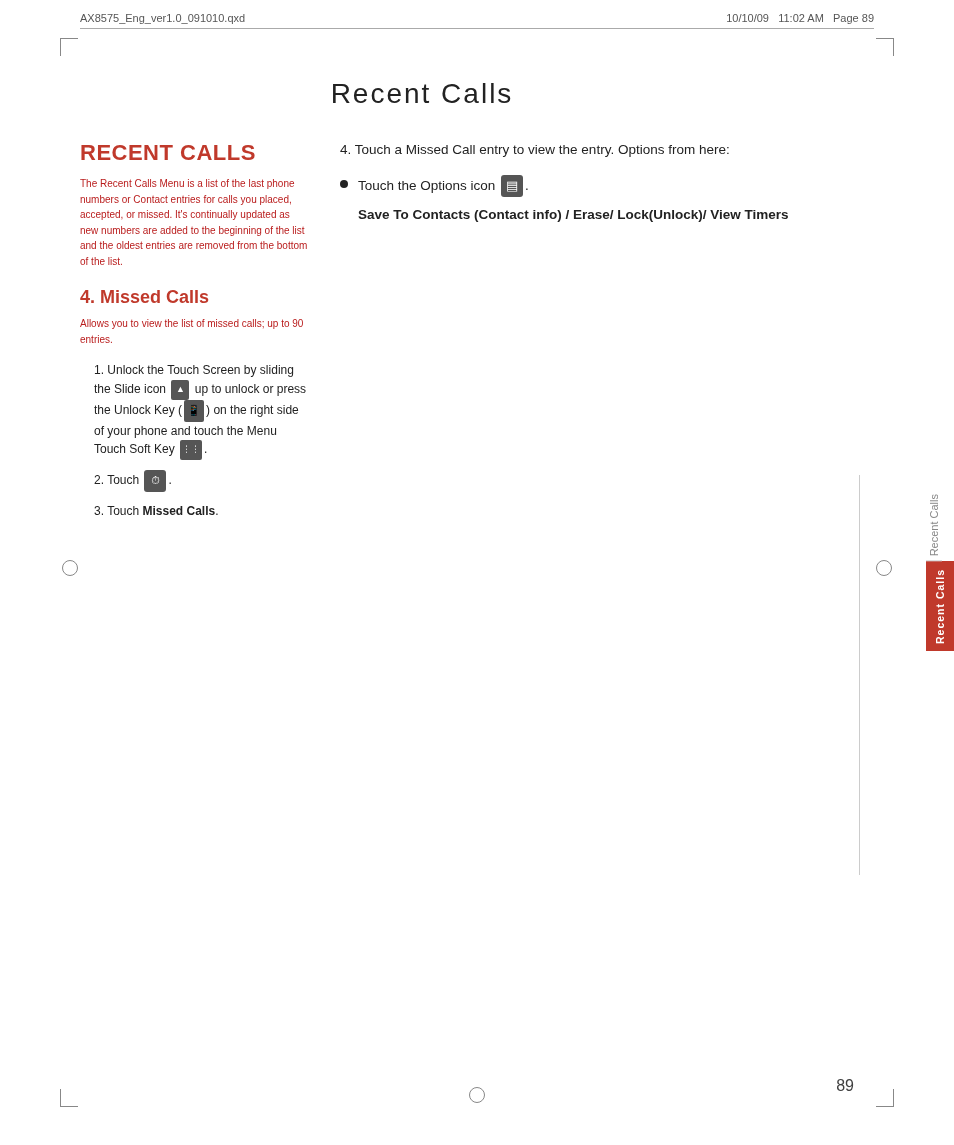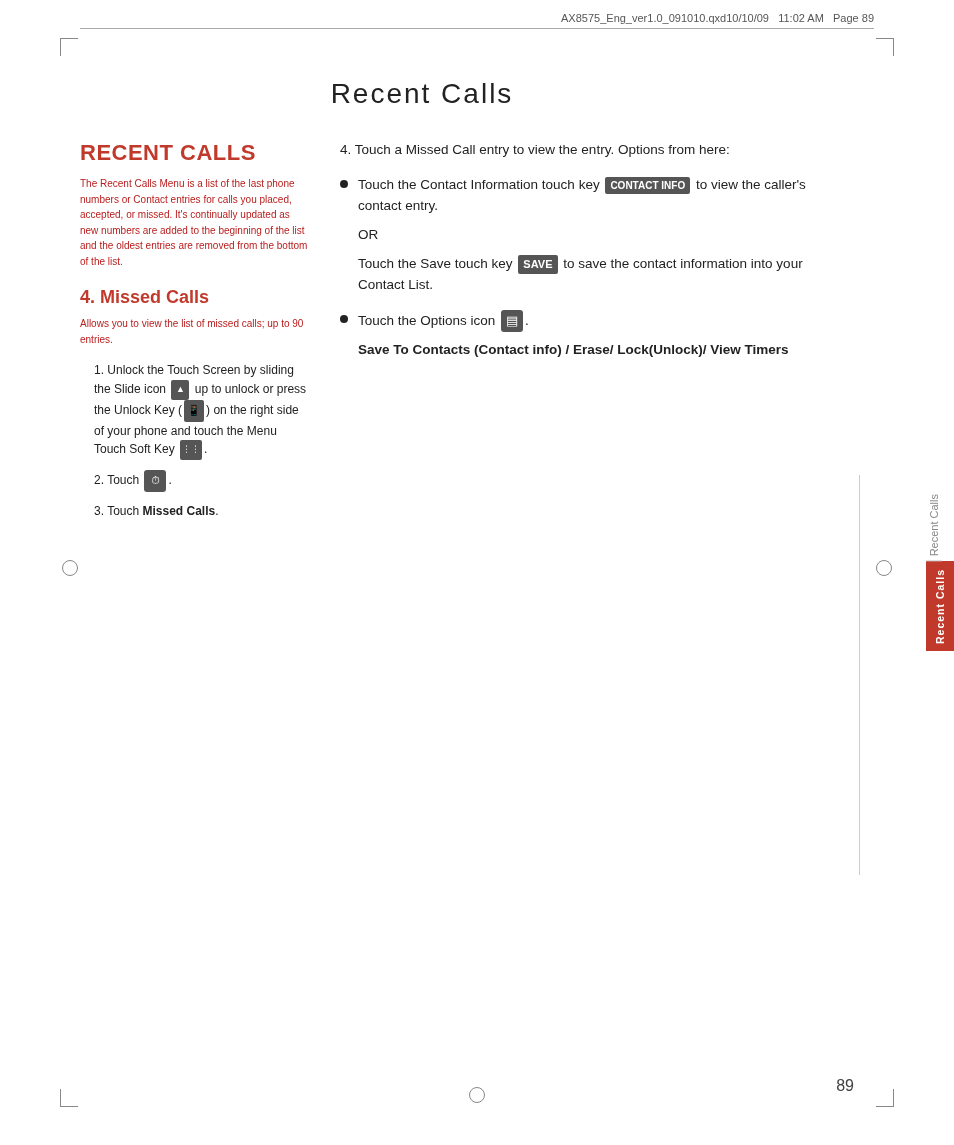--- a/index.html
+++ b/index.html
@@ -19,21 +19,21 @@
     .page-header {
       position: absolute;
       top: 12px;
       left: 80px;
       right: 80px;
       font-size: 11px;
       color: #555;
       border-bottom: 1px solid #aaa;
       padding-bottom: 4px;
       display: flex;
-      justify-content: flex-end;
+      justify-content: space-between;
     }
 
     
     .corner-mark {
       position: absolute;
       width: 18px;
       height: 18px;
       border-color: #888;
       border-style: solid;
     }
@@ -422,28 +422,20 @@
     </ol>
   </div>
 
   <div class="right-col">
     <div class="right-intro">4. Touch a Missed Call entry to view the entry. Options from here:</div>
 
     <ul class="bullet-list">
 
 
 
-      <li>
-        <span class="bullet-dot"></span>
-        <span class="bullet-content">
-          Touch the Contact Information touch key <span class="badge-contact">CONTACT INFO</span> to view the caller's contact entry.<br>
-          <div class="or-text">OR</div>
-          Touch the Save touch key <span class="badge-save">SAVE</span> to save the contact information into your Contact List.
-        </span>
-      </li>
 
       <li>
         <span class="bullet-dot"></span>
         <span class="bullet-content">
           Touch the Options icon <span class="icon-options"></span>.
           <div class="options-bold">Save To Contacts (Contact info) / Erase/ Lock(Unlock)/ View Timers</div>
         </span>
       </li>
 
     </ul>

